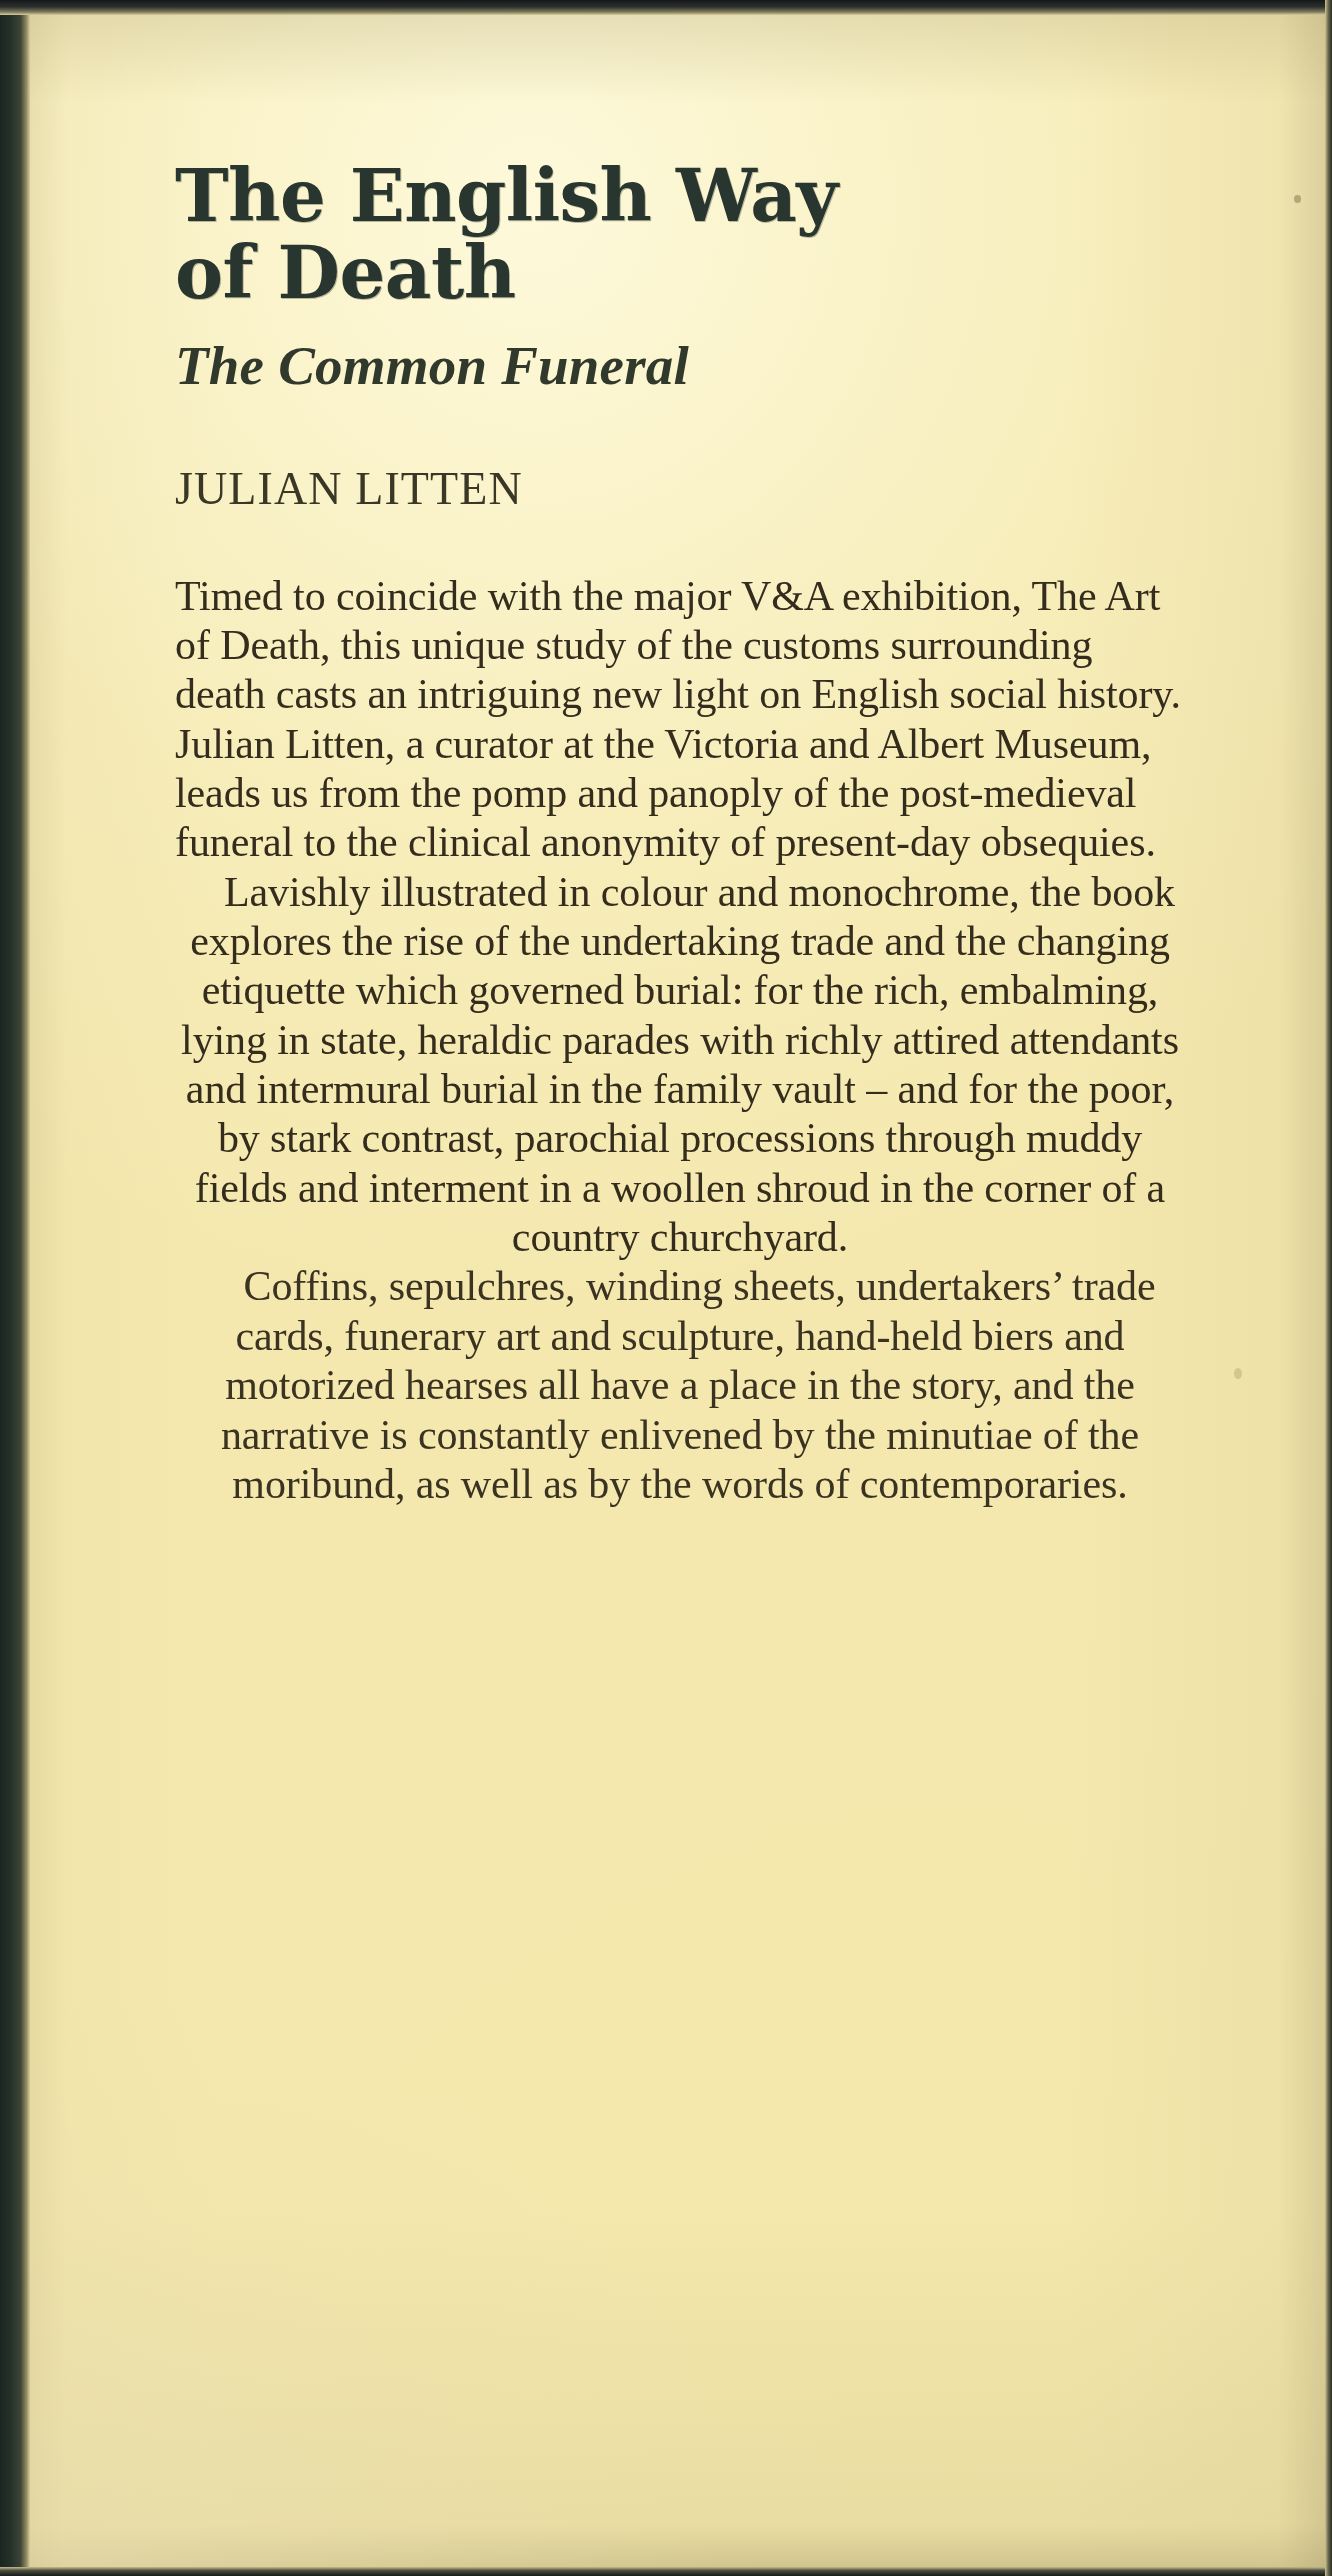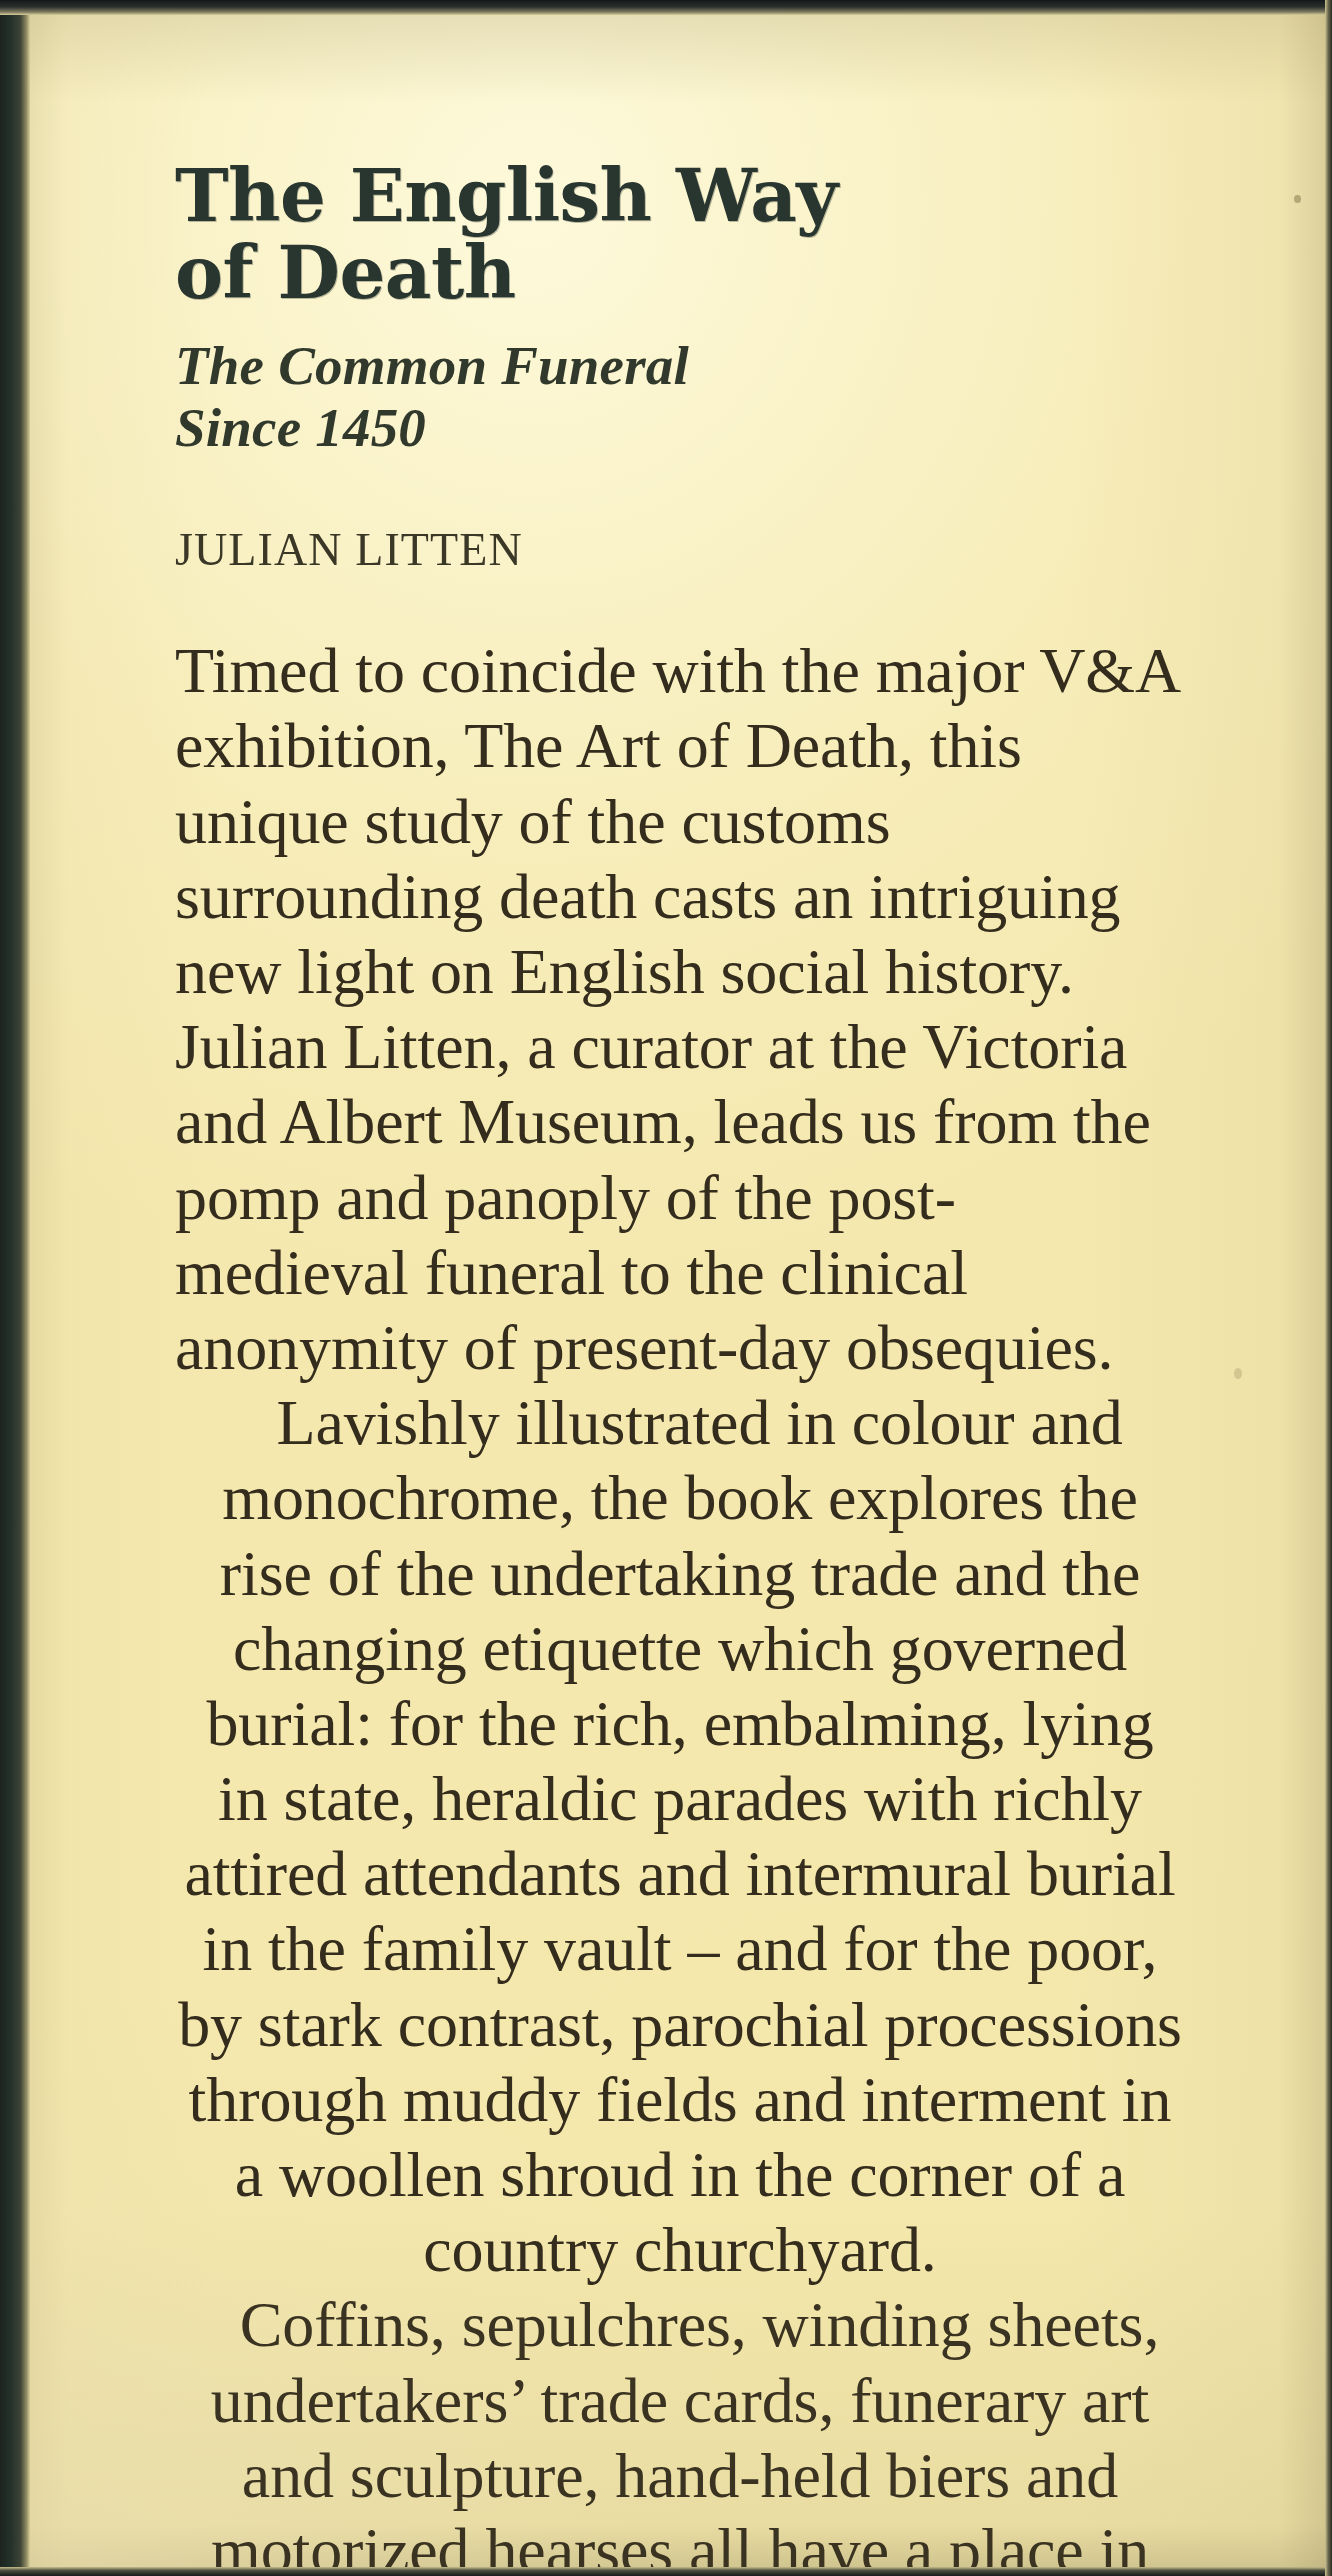--- a/index.html
+++ b/index.html
@@ -158,21 +158,21 @@
   .author {
     font-family: "Liberation Serif", serif;
     font-size: 46px;
     letter-spacing: 1.1px;
     color: #3a3726;
     margin: 14px 0 57px 0;
   }
 
   .body-copy p {
     font-family: "Liberation Serif", serif;
-    font-size: 64px;
+    font-size: 42px;
     line-height: 1.175;
     color: #342c1d;
     margin: 0;
     letter-spacing: -0.1px;
   }
   .body-copy p + p { text-indent: 39px; text-align: center; }
 
   
   .body-copy p.faded { color: #3b3322; }
 </style>
@@ -190,21 +190,20 @@
 
   <div class="content">
 
     <h1 class="title">
       <span class="l1">The English Way</span>
       <span class="l2">of Death</span>
     </h1>
 
     <h2 class="subtitle">
       <span class="l1">The Common Funeral</span>
-      <span class="l2">Since 1450</span>
     </h2>
 
     <div class="author">JULIAN LITTEN</div>
 
     <div class="body-copy">
       <p>Timed to coincide with the major V&amp;A exhibition, The Art of Death, this unique study of the customs surrounding death casts an intriguing new light on English social history. Julian Litten, a curator at the Victoria and Albert Museum, leads us from the pomp and panoply of the post-medieval funeral to the clinical anonymity of present-day obsequies.</p>
       <p>Lavishly illustrated in colour and monochrome, the book explores the rise of the undertaking trade and the changing etiquette which governed burial: for the rich, embalming, lying in state, heraldic parades with richly attired attendants and intermural burial in the family vault – and for the poor, by stark contrast, parochial processions through muddy fields and interment in a woollen shroud in the corner of a country churchyard.</p>
       <p class="faded">Coffins, sepulchres, winding sheets, undertakers’ trade cards, funerary art and sculpture, hand-held biers and motorized hearses all have a place in the story, and the narrative is constantly enlivened by the minutiae of the moribund, as well as by the words of contemporaries.</p>
     </div>
 

